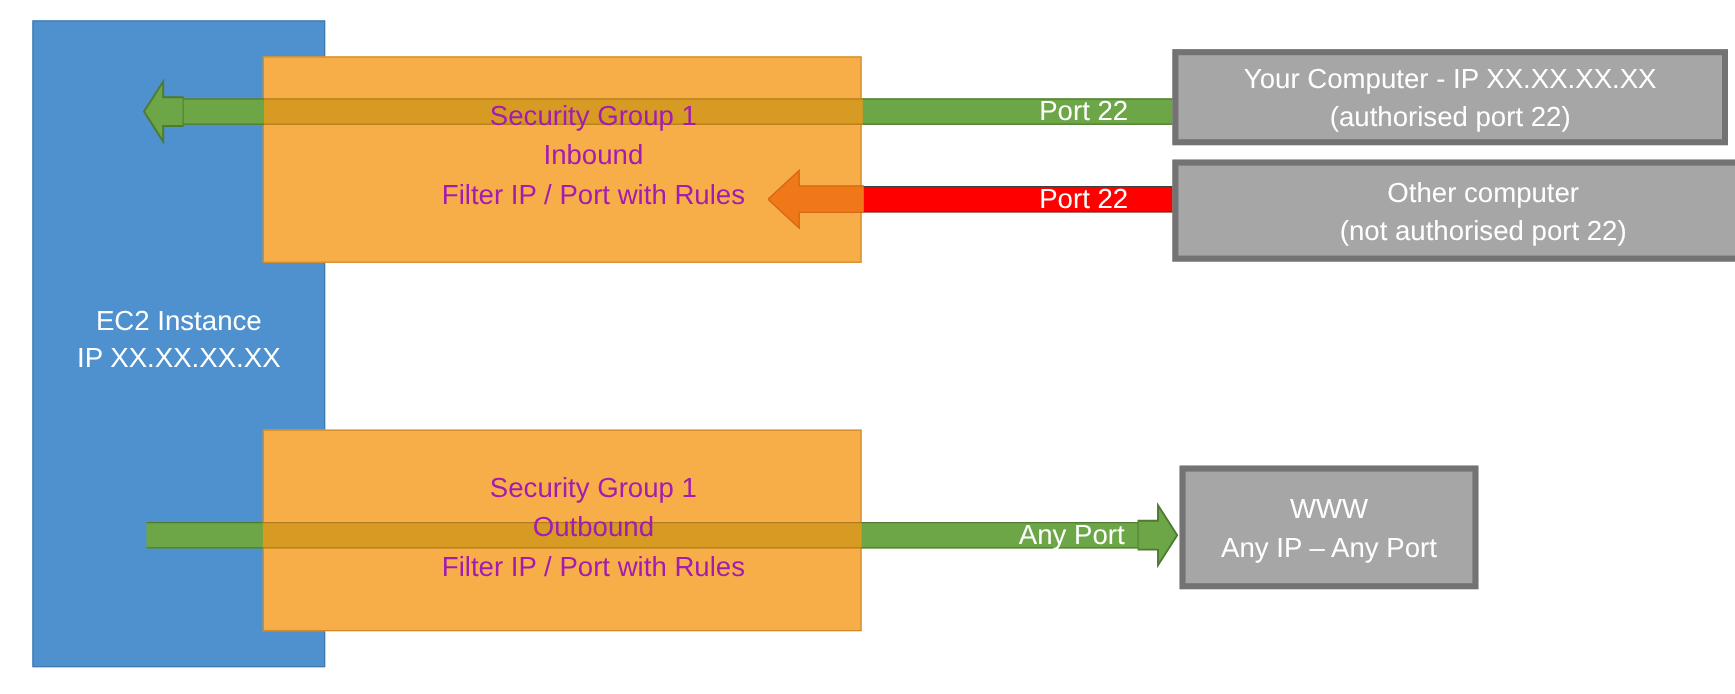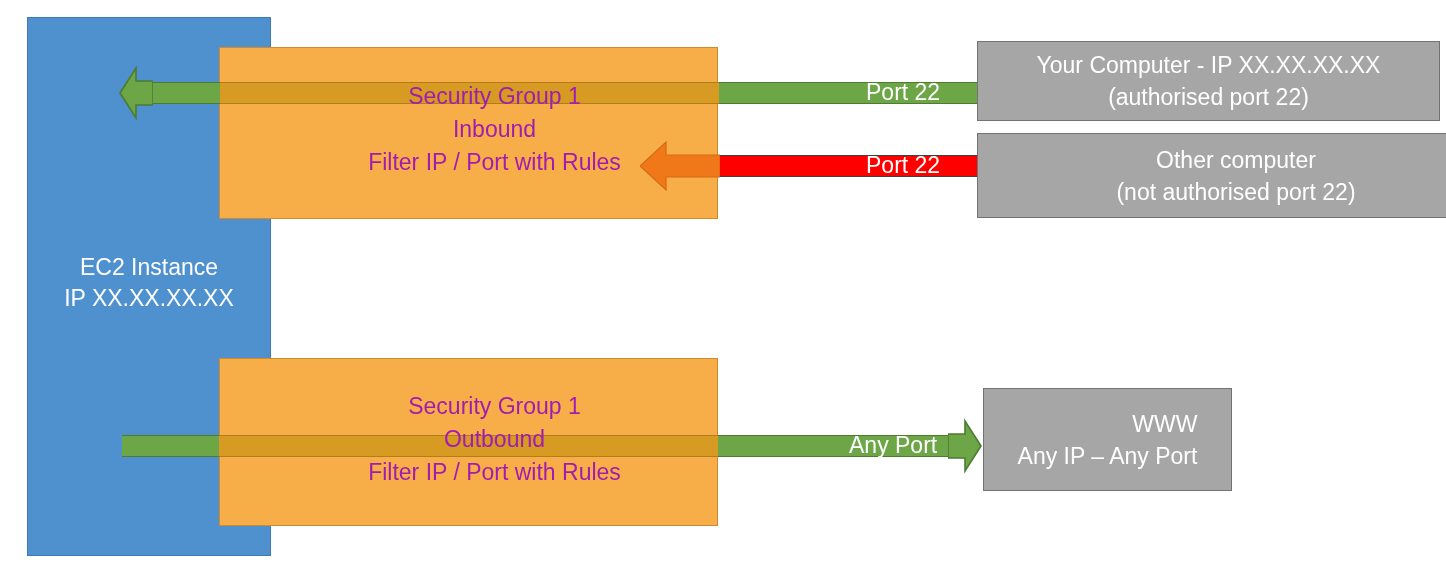--- a/index.html
+++ b/index.html
@@ -60,35 +60,35 @@
     z-index: 7;
     white-space: pre-line;
     pointer-events: none;
   }
   .sg-text-in { left: 271px; top: 80px; width: 447px; }
   .sg-text-out { left: 271px; top: 390px; width: 447px; }
 
   
   .grey-box {
     background: #A6A6A6;
-    border: 1px solid #737373;
+    border: 5px solid #737373;
     box-sizing: border-box;
     color: #ffffff;
     font-size: 23px;
     line-height: 32px;
     text-align: center;
     display: flex;
     align-items: center;
     justify-content: center;
     white-space: pre-line;
     z-index: 5;
   }
   .box-your-computer { left: 977px; top: 41px; width: 463px; height: 80px; }
   .box-other-computer { left: 977px; top: 133px; width: 518px; height: 85px; }
-  .box-www { left: 983px; top: 388px; width: 249px; height: 103px; text-align: right; }
+  .box-www { left: 983px; top: 388px; width: 249px; height: 103px; }
 
   
   
   .line-green-in {
     left: 718px;
     top: 82px;
     width: 260px;
     height: 22px;
     background: #6CA646;
     border-top: 1px solid #4E7A31;

